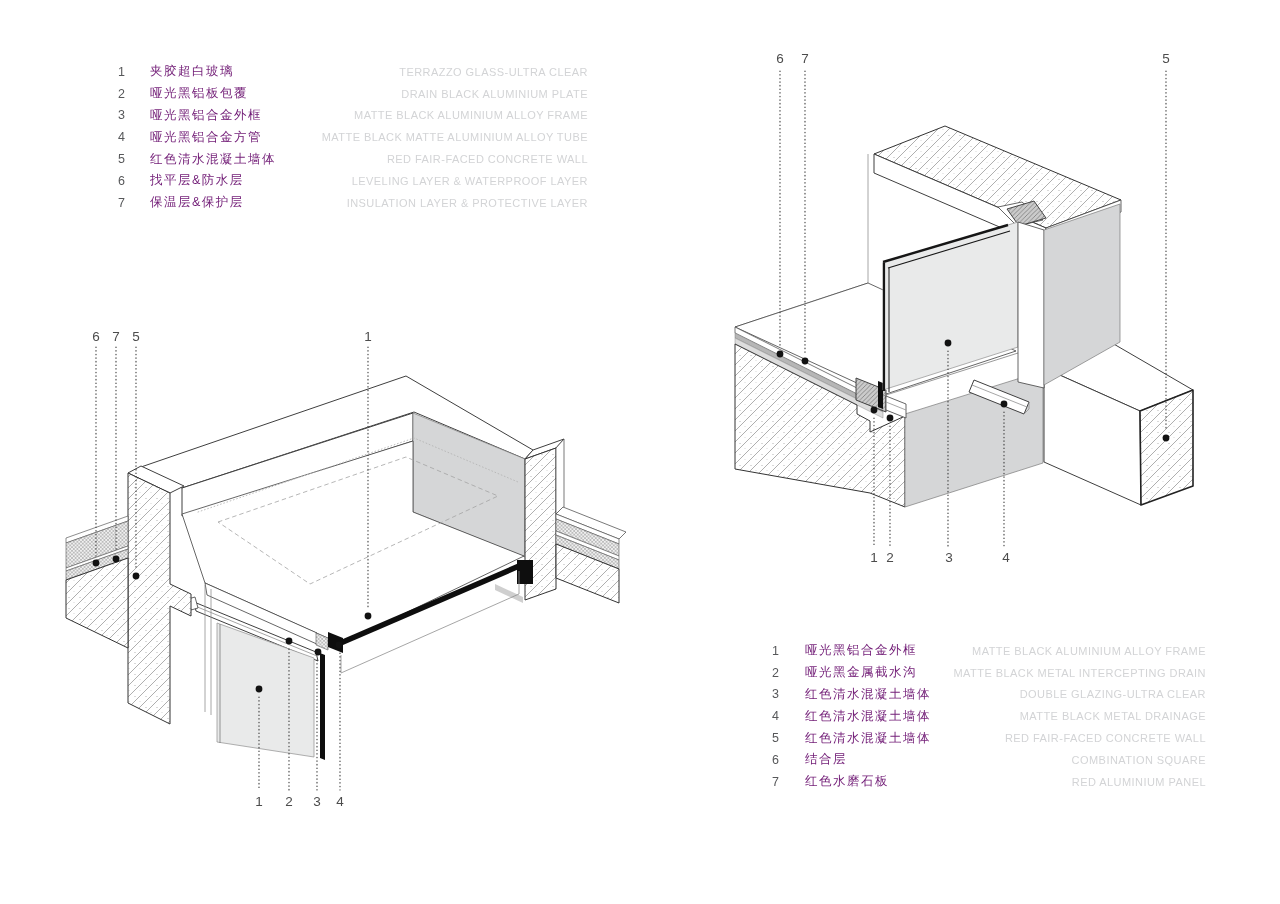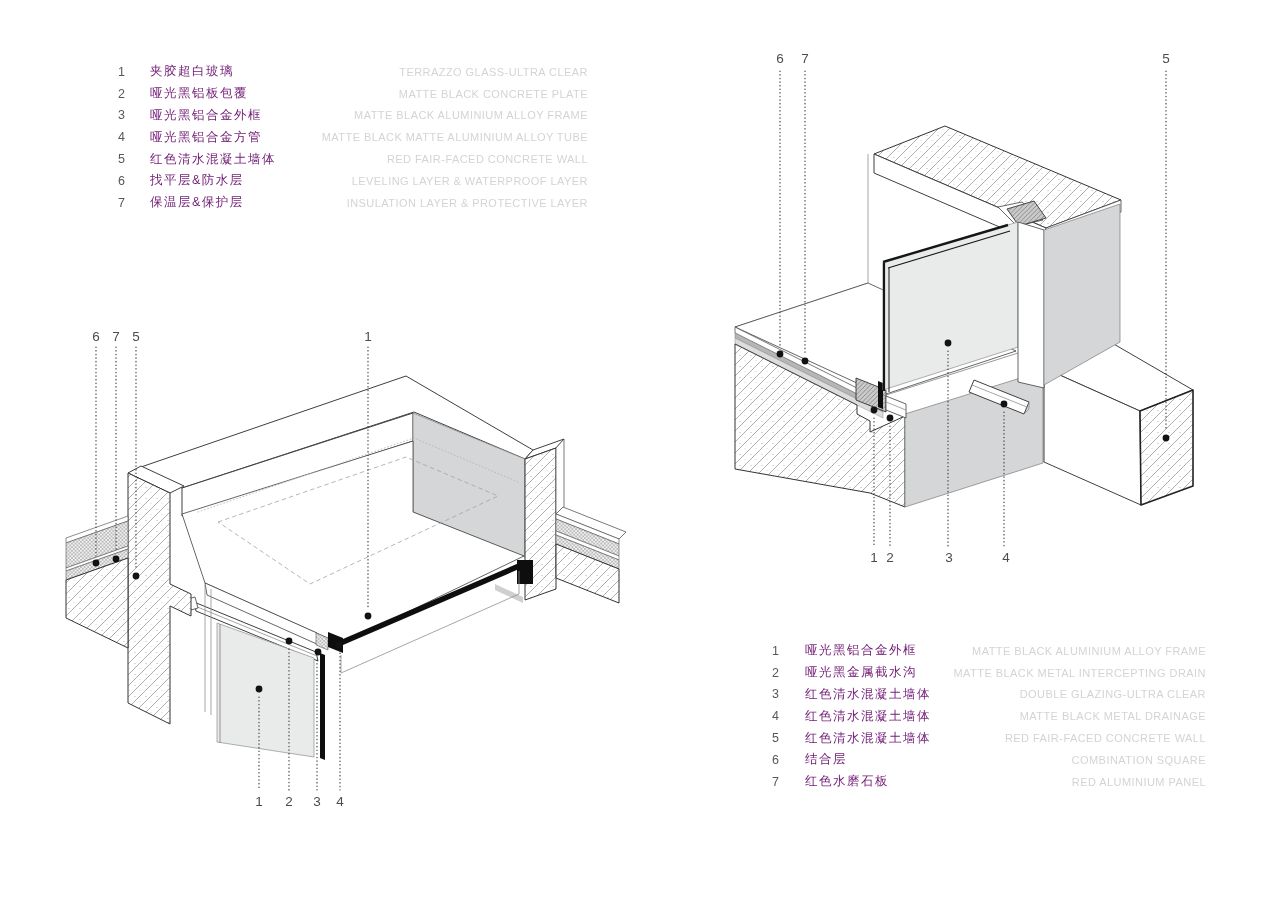--- a/index.html
+++ b/index.html
@@ -39,21 +39,21 @@
 
 <div class="legend" id="legend-left">
   <div class="legend-row">
     <span class="legend-num">1</span>
     <span class="legend-zh">夹胶超白玻璃</span>
     <span class="legend-en">TERRAZZO GLASS-ULTRA CLEAR</span>
   </div>
   <div class="legend-row">
     <span class="legend-num">2</span>
     <span class="legend-zh">哑光黑铝板包覆</span>
-    <span class="legend-en">MATTE BLACK CONCRETE PLATE</span>
+    <span class="legend-en">DRAIN BLACK ALUMINIUM PLATE</span>
   </div>
   <div class="legend-row">
     <span class="legend-num">3</span>
     <span class="legend-zh">哑光黑铝合金外框</span>
     <span class="legend-en">MATTE BLACK ALUMINIUM ALLOY FRAME</span>
   </div>
   <div class="legend-row">
     <span class="legend-num">4</span>
     <span class="legend-zh">哑光黑铝合金方管</span>
     <span class="legend-en">MATTE BLACK MATTE ALUMINIUM ALLOY TUBE</span>

